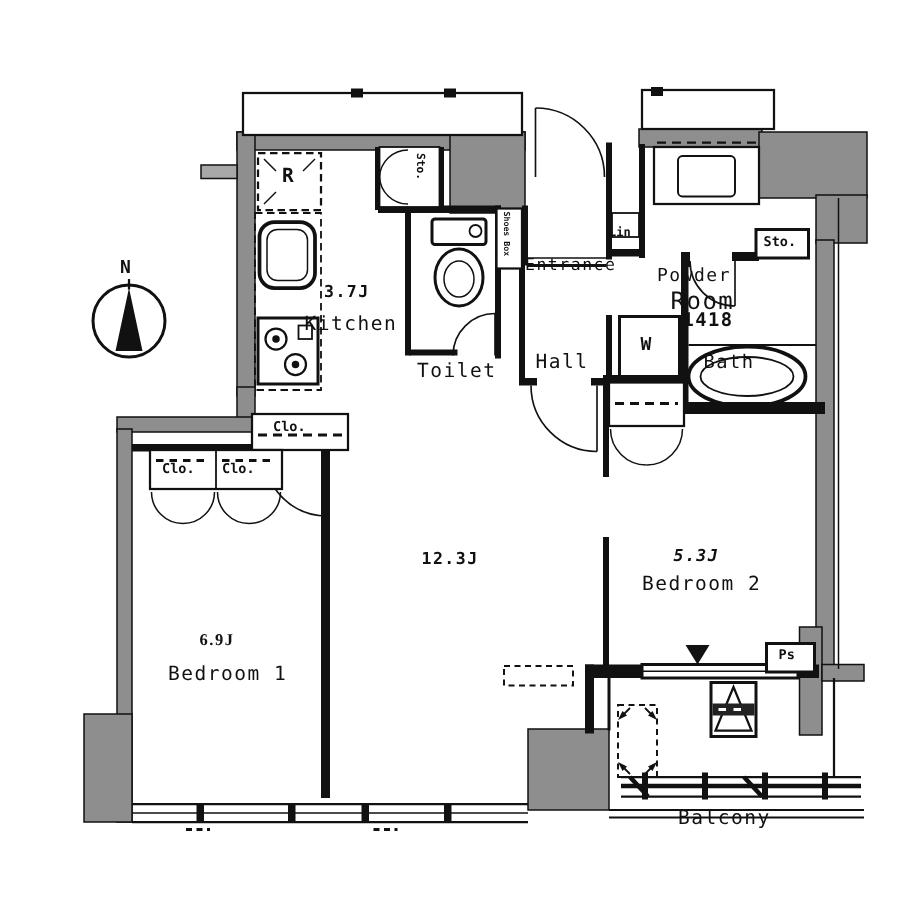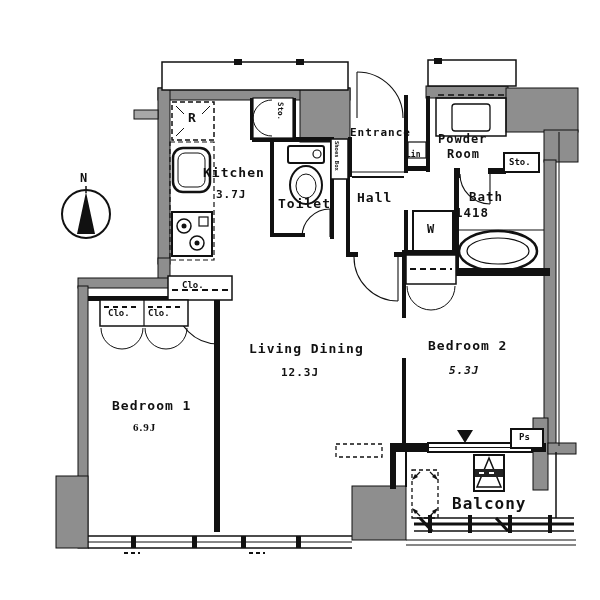--- a/index.html
+++ b/index.html
@@ -2,21 +2,21 @@
 <html><head>
 <meta charset="utf-8">
 <style>
   html,body{margin:0;padding:0;background:#ffffff;}
   .canvas{
     position:relative;width:600px;height:600px;background:#ffffff;overflow:hidden;
     font-family:"DejaVu Sans Mono","Liberation Mono",monospace;color:#111;
   }
   svg{position:absolute;left:0;top:0;}
   .lbl{position:absolute;white-space:nowrap;color:#111;}
-  .room-lbl{font-size:13px;letter-spacing:1px;font-weight:bold;}
+  .room-lbl{font-size:13px;letter-spacing:1px;font-weight:normal;margin-top:44px;}
   .room-area{font-size:11px;letter-spacing:1px;font-weight:bold;}
   .small-lbl{font-size:9px;font-weight:bold;letter-spacing:0px;}
   .tiny-lbl{font-size:8px;font-weight:bold;}
   .vtext{writing-mode:vertical-rl;text-orientation:mixed;}
   .big-letter{font-size:13px;font-weight:bold;}
   .north{font-size:12px;font-weight:bold;}
 </style>
 </head>
 <body>
 
@@ -227,35 +227,34 @@
 <span class="lbl room-lbl" style="left:203px;top:165px;">Kitchen</span>
 <span class="lbl room-area" style="left:216px;top:188px;">3.7J</span>
 
 <span class="lbl room-lbl" style="left:278px;top:196px;">Toilet</span>
 
 <span class="lbl room-lbl" style="left:350px;top:126px;font-size:11px;">Entrance</span>
 
 <span class="lbl room-lbl" style="left:357px;top:190px;">Hall</span>
 
 <span class="lbl room-lbl" style="left:438px;top:132px;font-size:12px;">Powder</span>
-<span class="lbl room-lbl" style="left:447px;top:147px;font-size:12px;">Room</span>
+<span class="lbl room-lbl" style="left:447px;top:147px;font-size:16px;">Room</span>
 
 <span class="lbl room-lbl" style="left:469px;top:189px;font-size:12.5px;">Bath</span>
 <span class="lbl room-area" style="left:455px;top:205px;font-size:12.5px;">1418</span>
 
-<span class="lbl room-lbl" style="left:249px;top:341px;">Living Dining</span>
 <span class="lbl room-area" style="left:281px;top:366px;">12.3J</span>
 
 <span class="lbl room-lbl" style="left:112px;top:398px;">Bedroom 1</span>
 <span class="lbl room-area" style="left:133px;top:421px;font-family:Liberation Serif, serif;">6.9J</span>
 
 <span class="lbl room-lbl" style="left:428px;top:338px;">Bedroom 2</span>
 <span class="lbl room-area" style="left:449px;top:364px;font-style:italic;">5.3J</span>
 
-<span class="lbl room-lbl" style="left:452px;top:494px;font-size:16px;">Balcony</span>
+<span class="lbl room-lbl" style="left:452px;top:494px;font-size:13px;">Balcony</span>
 
 <span class="lbl big-letter" style="left:188px;top:110px;">R</span>
 <span class="lbl big-letter" style="left:427px;top:222px;font-size:12px;">W</span>
 
 <span class="lbl tiny-lbl vtext" style="left:276px;top:102px;font-size:7.5px;">Sto.</span>
 <span class="lbl tiny-lbl vtext" style="left:334px;top:141px;font-size:5.5px;">Shoes Box</span>
 <span class="lbl tiny-lbl" style="left:406px;top:150px;">Lin</span>
 <span class="lbl small-lbl" style="left:509px;top:157px;">Sto.</span>
 <span class="lbl small-lbl" style="left:182px;top:280px;">Clo.</span>
 <span class="lbl small-lbl" style="left:108px;top:308px;">Clo.</span>

